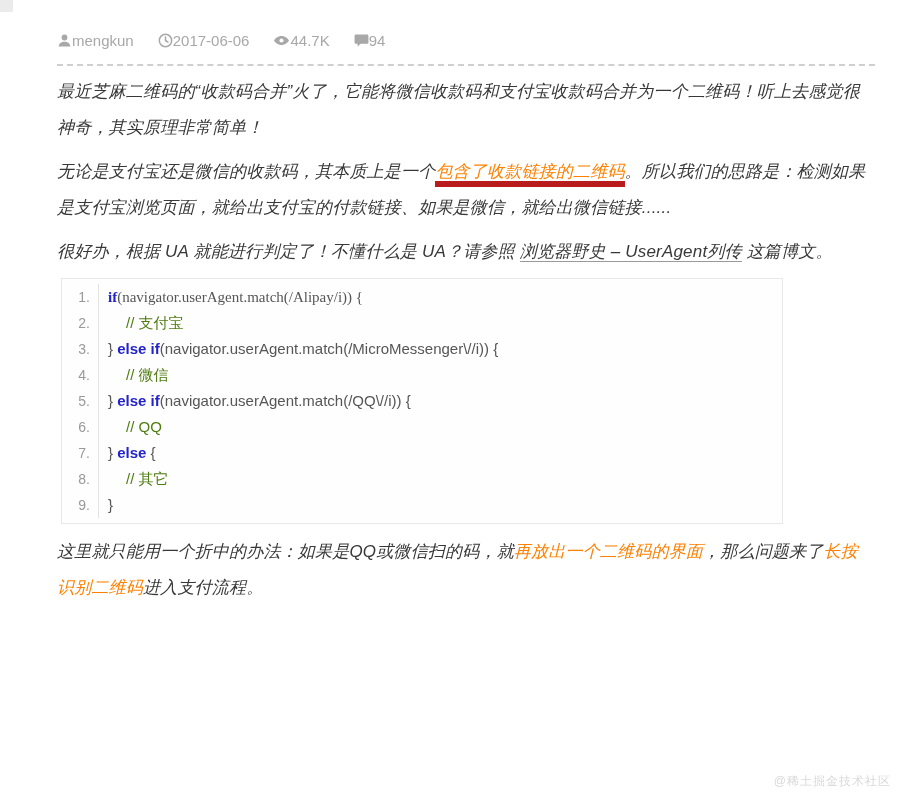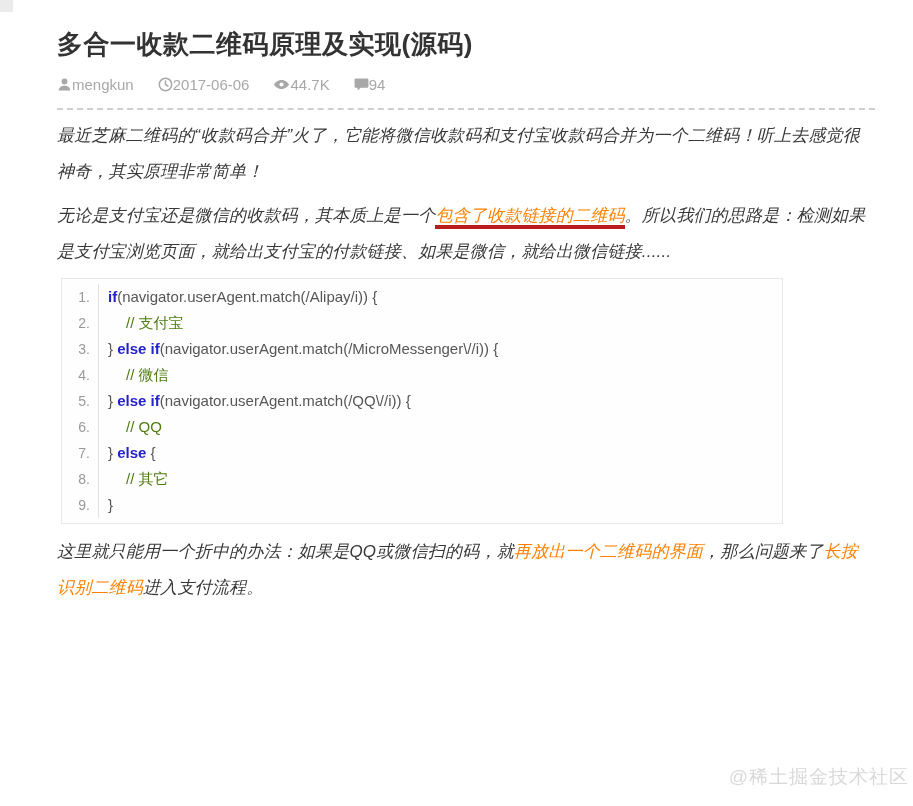--- a/index.html
+++ b/index.html
@@ -25,49 +25,48 @@
     margin-top:14px; color:#a8a8a8; font-size:15px;
   }
   .meta-item { display:flex; align-items:center; }
   .meta-item svg { display:block; }
   .separator { border-top:2px dashed #cfcfcf; margin-top:15px; }
   p {
     font-size:17px; line-height:36px; margin:8px 0;
     color:#383838; letter-spacing:.2px;font-style:italic;
   }
   a { cursor:pointer; text-decoration:none; }
-  .link-orange { color:#ff8000; border-bottom:4px solid #b91c1c; }
+  .link-orange { color:#ff8000; border-bottom:6px solid #b91c1c; }
   .em-orange { color:#ff8000; }
   .link-plain { color:#383838; border-bottom:1px solid #9a9a9a; }
   .code-block {
     width:722px; border:1px solid #e8e8e8; background:#fffefe;
     margin:8px 0 10px 4px; padding:5px 0; font-size:15px;
   }
   .code-row { display:flex; line-height:26px; }
   .code-num {
     width:37px; min-width:37px; text-align:right; padding-right:8px;
     color:#999; font-size:14px; border-right:1px solid #e2e2e2;
   }
   .code-text { padding-left:9px; color:#565656; white-space:pre; }
   .kw { color:#2323cc; font-weight:bold; }
   .comment { color:#4d7c0f; }
   .plain { color:#565656; }
   .watermark {
-    position:absolute; right:4px; bottom:16px;
-    color:#d9d9d9; font-size:19px; letter-spacing:1px;
+    position:absolute; right:22px; bottom:16px;
+    color:#d9d9d9; font-size:12px; letter-spacing:1px;
   }
 </style>
 </head>
 <body>
 
 <div class="corner-artifact"></div>
 
 <div class="container">
 
-  <h1>多合一收款二维码原理及实现(源码)</h1>
 
   <div class="meta">
     <span class="meta-item">
       <svg width="15" height="15" viewBox="0 0 16 16" fill="#a8a8a8">
           <circle cx="8" cy="4.8" r="3.1"></circle>
           <path d="M1.8 14.5c0-3.4 2.8-5.2 6.2-5.2s6.2 1.8 6.2 5.2z"></path>
         </svg>
       <span>mengkun</span>
     </span>
     <span class="meta-item">
@@ -92,26 +91,27 @@
     </span>
   </div>
 
   <div class="separator"></div>
 
   <p><span>最近芝麻二维码的“收款码合并”火了，它能将微信收款码和支付宝收款码合并为一个二维码！听上去感觉很神奇，其实原理非常简单！</span></p>
 
   <p><span>无论是支付宝还是微信的收款码，其本质上是一个</span><a class="link-orange">包含了收款链接的二维码</a><span>。所以我们的思路是：检测如果是支付宝浏览页面，就给出支付宝的付款链接、如果是微信，就给出微信链接......</span></p>
 
 
+  <p><span>很好办，根据 UA 就能进行判定了！不懂什么是 UA？请参照 </span><a class="link-plain">浏览器野史 – UserAgent列传</a><span> 这篇博文。</span></p>
 
 
   <div class="code-block">
       <div class="code-row">
         <span class="code-num">1.</span>
-        <span class="code-text" style="padding-left: 9px;"><span class="kw">if</span><span class="plain">(navigator.userAgent.match(/Alipay/i)) {</span></span>
+        <span class="code-text" style="padding-left: 9px; font-family: Liberation Serif, serif;"><span class="kw">if</span><span class="plain">(navigator.userAgent.match(/Alipay/i)) {</span></span>
       </div>
       <div class="code-row">
         <span class="code-num">2.</span>
         <span class="code-text" style="padding-left: 27px;"><span class="comment">// 支付宝</span></span>
       </div>
       <div class="code-row">
         <span class="code-num">3.</span>
         <span class="code-text" style="padding-left: 9px;"><span class="plain">} </span><span class="kw">else if</span><span class="plain">(navigator.userAgent.match(/MicroMessenger\//i)) {</span></span>
       </div>
       <div class="code-row">

